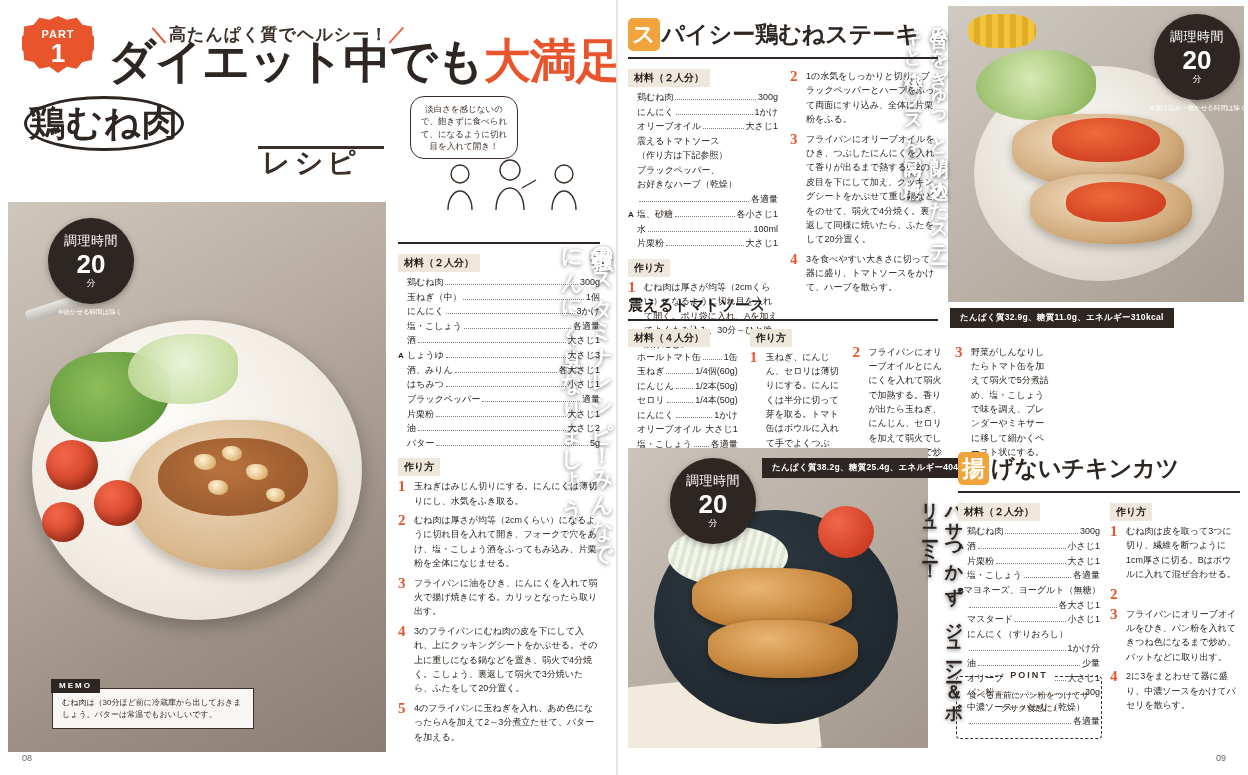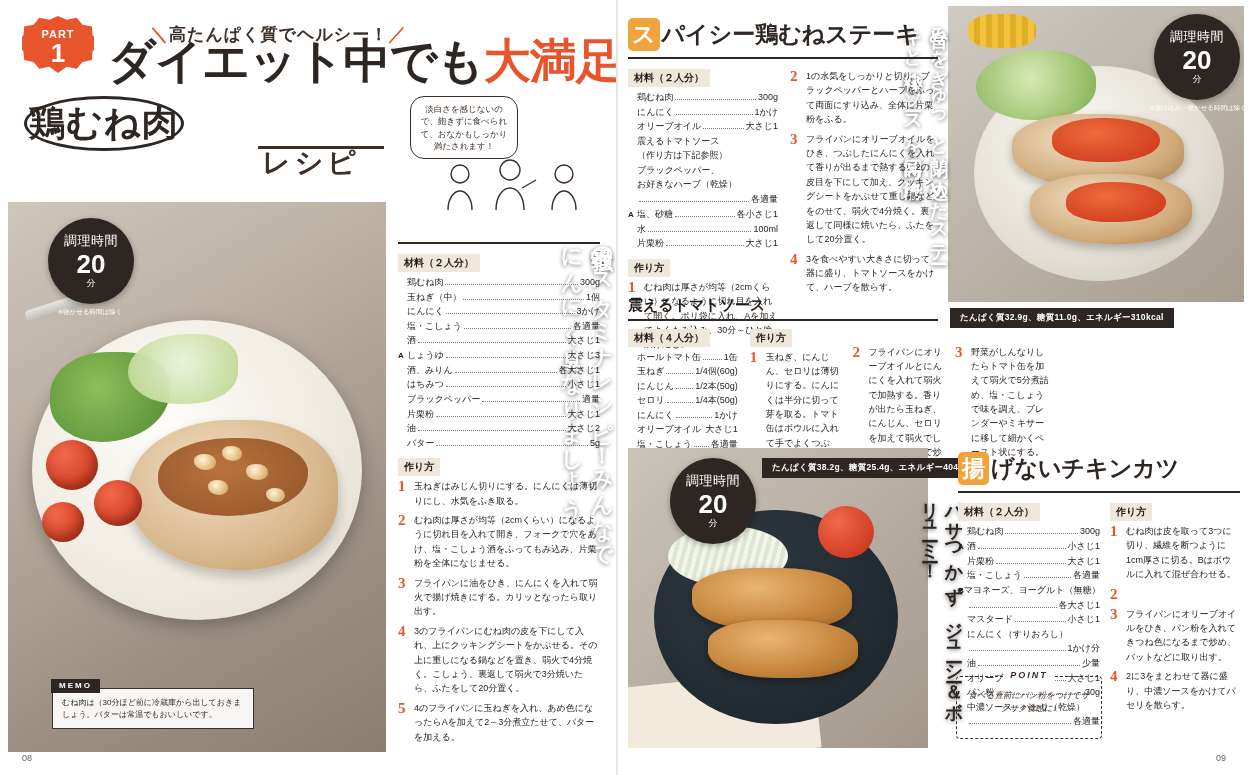--- a/index.html
+++ b/index.html
@@ -197,21 +197,21 @@
     background:radial-gradient(circle at 35% 30%,#f2674a,#c22f16);}
   .napkin{position:absolute;left:-10px;top:230px;width:200px;height:80px;background:#f1eadd;transform:rotate(-6deg);}
   
   #catch-rt{position:absolute;right:296px;top:16px;}
   #catch-rm{position:absolute;left:318px;top:490px;}
   .catch-dark{font-weight:bold;color:#fff;text-shadow:0 1px 4px rgba(0,0,0,.6);font-size:19px;}
   .catch-dk2{font-weight:bold;color:#2e2622;font-size:18px;}
   
   .point-box{
     position:absolute;border:1.5px dashed #3b2f28;border-radius:4px;font-size:8.5px;line-height:1.5;
-    padding:12px 8px 23px;text-align:center;color:#3b2f28;font-style:italic;
+    padding:12px 8px 23px;text-align:center;color:#3b2f28;
   }
   .point-tag{
     position:absolute;top:-8px;left:50%;transform:translateX(-50%);background:#fff;
     font-size:9px;font-weight:bold;letter-spacing:2px;padding:0 6px;
   }
   .folio{position:absolute;bottom:12px;font-size:9px;color:#6b625a;}
   #folio-left{left:22px;}
   #folio-right{right:22px;}
 </style>
 </head>
@@ -232,21 +232,21 @@
     <div class="title-main">
       <span>ダイエット中でも</span><span class="accent">大満足</span><span>の</span>
     </div>
 
     <div class="title-sub">
       <span class="circ">鶏むね肉</span>
     </div>
     <div class="title-recipe">レシピ</div>
     <div class="title-recipe-underline"></div>
 
-    <div class="bubble" id="bubble-1">淡白さを感じないので、飽きずに食べられて、おなかもしっかり満たされます！</div>
+    <div class="bubble" id="bubble-1">淡白さを感じないので、飽きずに食べられて、になるように切れ目を入れて開き！</div>
 
     <svg class="people" viewBox="0 0 190 52">
       <g fill="none" stroke="#3b2f28" stroke-width="1.4">
         <circle cx="42" cy="16" r="9"></circle>
           <path d="M30 52c0-12 6-19 12-19s12 7 12 19"></path>
         <circle cx="92" cy="12" r="10"></circle>
           <path d="M78 52c0-14 7-22 14-22s14 8 14 22"></path>
         <circle cx="146" cy="16" r="9"></circle>
           <path d="M134 52c0-12 6-19 12-19s12 7 12 19"></path>
         <path d="M104 30l14-8"></path>

